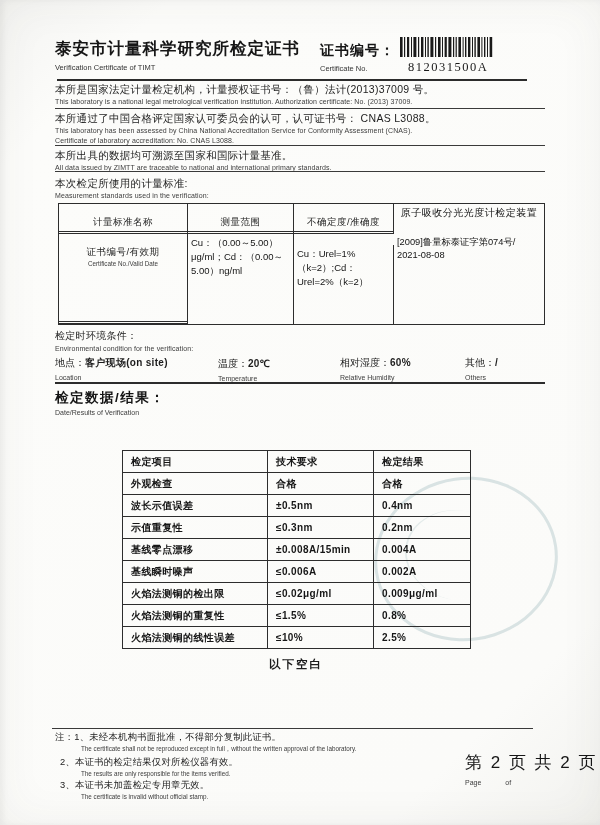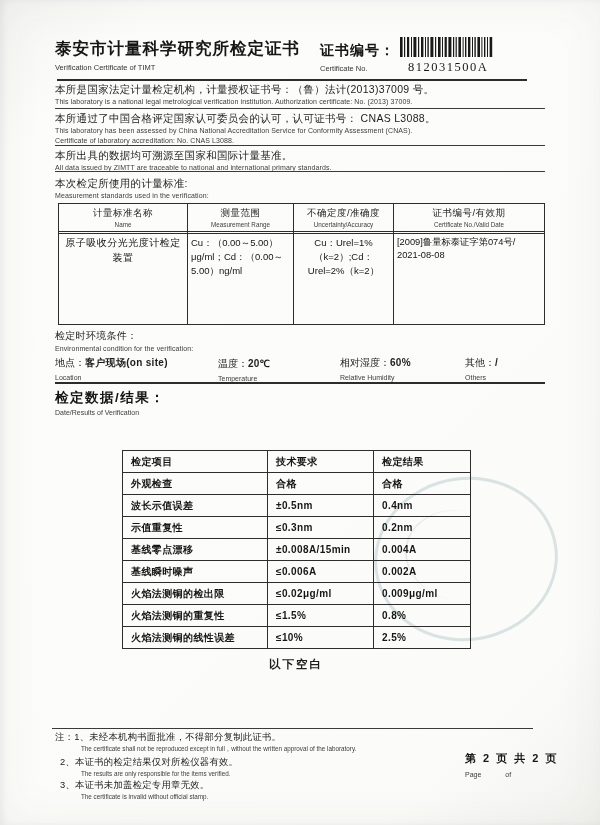--- a/index.html
+++ b/index.html
@@ -19,26 +19,26 @@
   .certlabel-en{font-size:7.5px;color:#333;margin-top:4px;}
   .certno{font-family:"Liberation Serif",serif;font-size:12.5px;letter-spacing:1.5px;color:#1a1a1a;}
   
   .std-table{position:absolute;left:58px;top:203px;width:487px;height:122px;
              border:1.5px solid #2d2d2d;display:grid;
              grid-template-columns:129px 106px 100px 1fr;grid-template-rows:30px 1fr;
              box-sizing:border-box;}
   .std-cell{border-right:1.3px solid #2d2d2d;padding:2px 3px;box-sizing:border-box;overflow:hidden;}
   .std-cell:nth-child(4n){border-right:none;}
   .std-head{border-bottom:3px double #2d2d2d;text-align:center;}
-  .std-head .h-cn{font-size:9.5px;color:#1c1c1c;letter-spacing:.5px;margin-top:1px;}
+  .std-head .h-cn{font-size:9.5px;color:#1c1c1c;letter-spacing:.5px;margin-top:10px;}
   .std-head .h-en{font-size:6.3px;color:#3c3c3c;margin-top:.5px;}
   .std-body{font-size:9.5px;line-height:1.45;color:#141414;}
   .std-name{text-align:center;font-size:10px;letter-spacing:.5px;}
   .std-range{}
-  .std-unc{text-align:center;}
+  .std-unc{margin-top:11px;}
   .std-cert{font-size:9.3px;}
   
   .env-item{position:absolute;top:356px;}
   .env-line{font-size:10px;color:#1c1c1c;white-space:nowrap;}
   .env-line b{font-weight:bold;letter-spacing:.3px;}
   .env-en{font-size:7px;color:#3c3c3c;margin-top:4px;}
   .res-head-cn{font-size:13.5px;font-weight:bold;letter-spacing:1.5px;color:#141414;}
   .res-head-en{font-size:7px;color:#3c3c3c;margin-top:2px;}
   
   .res-table{position:absolute;left:122px;top:450px;width:348px;border-collapse:collapse;
@@ -53,21 +53,21 @@
          border:3px solid rgba(95,140,150,.22);border-radius:50%;transform:rotate(-8deg);
          pointer-events:none;}
   .stamp::after{content:"";position:absolute;left:28px;top:30px;width:110px;height:90px;
          border-left:2px solid rgba(95,140,150,.14);border-radius:50%;transform:rotate(20deg);}
   
   .notes{position:absolute;left:55px;top:731px;width:400px;}
   .note-cn{font-size:9.3px;color:#1c1c1c;letter-spacing:.3px;}
   .note-cn.indent{margin-left:5px;}
   .note-en{font-size:6.3px;color:#3c3c3c;margin:1px 0 2px 26px;}
   .pageinfo{position:absolute;left:465px;top:751px;}
-  .pageinfo .p-cn{font-size:11px;font-weight:bold;letter-spacing:2px;color:#161616;white-space:nowrap;}
+  .pageinfo .p-cn{font-size:17px;font-weight:normal;letter-spacing:2px;color:#161616;white-space:nowrap;}
   .pageinfo .p-en{font-size:7px;color:#3c3c3c;margin-top:5px;}
   .pageinfo .p-en span{display:inline-block;}
   .pageinfo .p-of{margin-left:22px;}
   .barcode{position:absolute;left:400px;top:37px;}
 </style>
 </head>
 <body>
 
 <div class="page">
 
@@ -145,25 +145,25 @@
       <div class="h-en">Name</div>
     </div>
     <div class="std-cell std-head">
       <div class="h-cn">测量范围</div>
       <div class="h-en">Measurement Range</div>
     </div>
     <div class="std-cell std-head">
       <div class="h-cn">不确定度/准确度</div>
       <div class="h-en">Uncertainty/Accuracy</div>
     </div>
+    <div class="std-cell std-body std-name">原子吸收分光光度计检定装置</div>
     <div class="std-cell std-head">
       <div class="h-cn">证书编号/有效期</div>
       <div class="h-en">Certificate No./Valid Date</div>
     </div>
-    <div class="std-cell std-body std-name">原子吸收分光光度计检定装置</div>
     <div class="std-cell std-body std-range">Cu：（0.00～5.00）μg/ml；Cd：（0.00～5.00）ng/ml</div>
     <div class="std-cell std-body std-unc">Cu：Urel=1%（k=2）;Cd：Urel=2%（k=2）</div>
     <div class="std-cell std-body std-cert">[2009]鲁量标泰证字第074号/ 2021-08-08</div>
   </div>
 
   <div class="abs" style="left:55px;top:330px;">
     <div class="cn" style="font-size:10px;">检定时环境条件：</div>
     <div class="en">Environmental condition for the verification:</div>
   </div>
 

